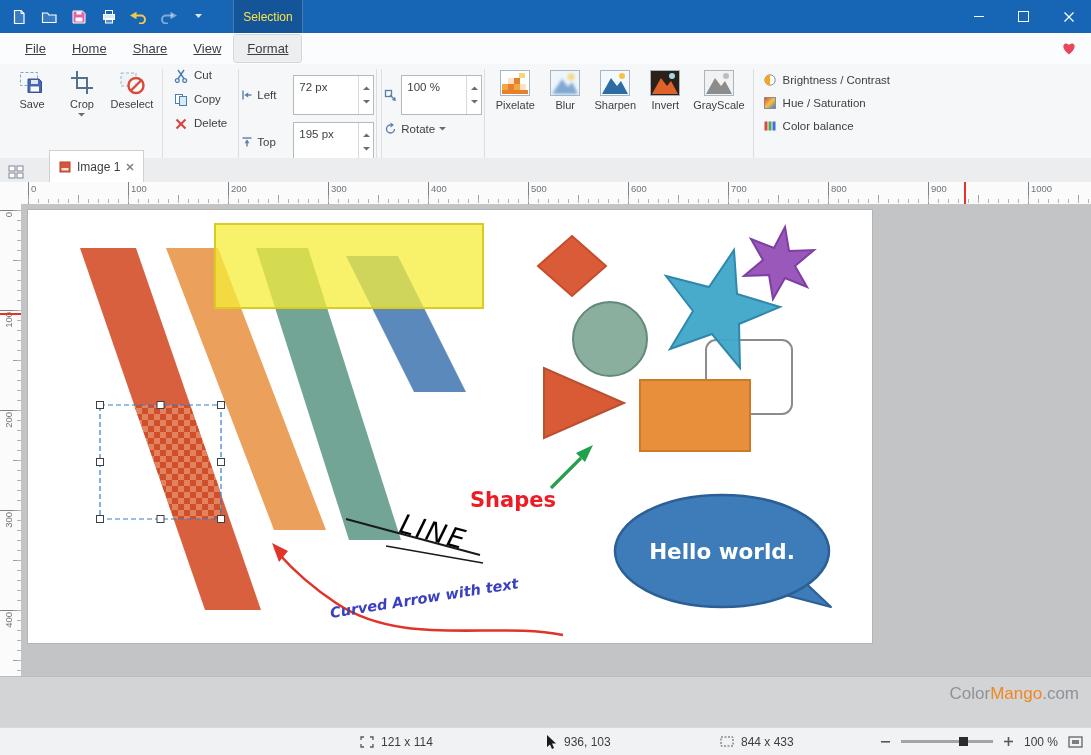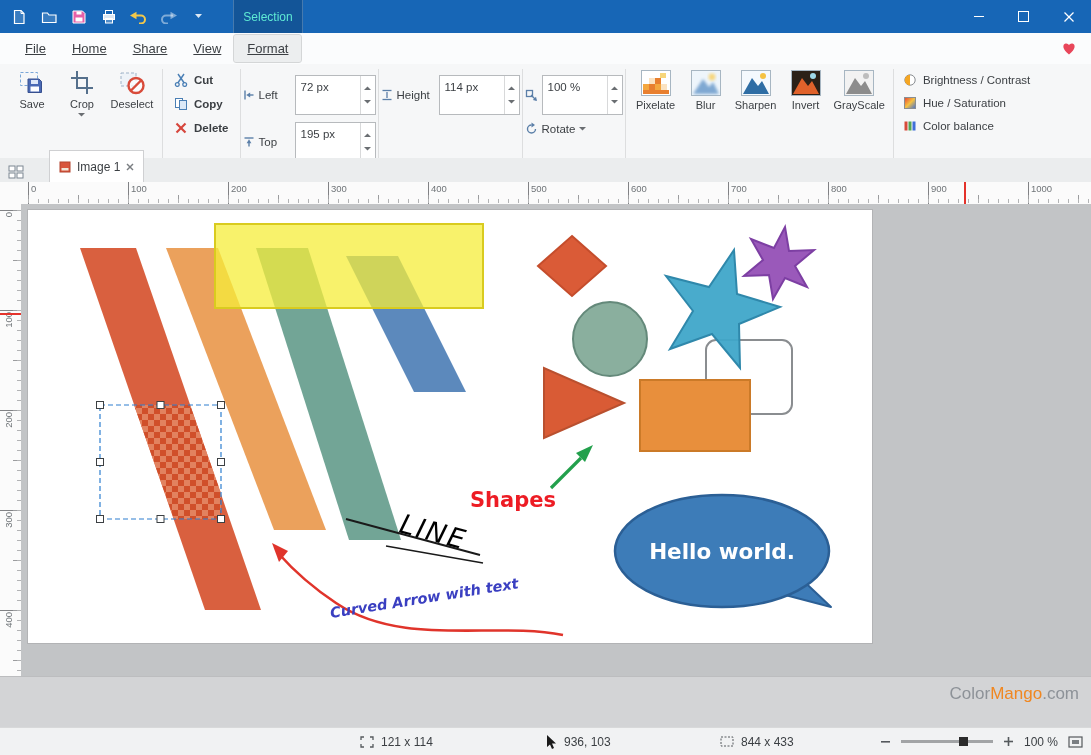--- a/index.html
+++ b/index.html
@@ -1,21 +1,21 @@
 <!DOCTYPE html>
 <html><head>
 <meta charset="utf-8">
 <style>
   html,body{margin:0;padding:0;}
   body{width:1091px;height:755px;position:relative;overflow:hidden;
        font-family:"Liberation Sans",sans-serif;background:#c2c4c6;color:#3b3f43;}
   svg{display:block;}
 
   
-  .titlebar{position:absolute;top:0;left:0;right:0;height:33px;background:#1766b6;color:#5eead4;}
+  .titlebar{position:absolute;top:0;left:0;right:0;height:33px;background:#1766b6;color:#fde047;}
   .qicons{position:absolute;left:10px;top:0;height:33px;display:flex;align-items:center;gap:13px;}
   .qbtn{width:17px;height:17px;display:flex;align-items:center;justify-content:center;}
   .ctx-chip{position:absolute;left:233px;top:0;width:68px;height:33px;background:rgba(0,0,0,.16);
             border-left:1px solid rgba(255,255,255,.22);border-right:1px solid rgba(255,255,255,.22);
             display:flex;align-items:center;justify-content:center;font-size:12px;}
   .win-title{position:absolute;left:320px;right:320px;top:0;height:33px;display:flex;align-items:center;
              justify-content:center;font-size:12.5px;}
   .winbtns{position:absolute;right:0;top:0;height:33px;display:flex;}
   .winbtn{width:45px;height:33px;display:flex;align-items:center;justify-content:center;}
   .min-glyph{width:10px;height:1px;background:#fff;}
@@ -29,21 +29,21 @@
   .heart{margin-left:auto;margin-right:14px;}
 
   
   .ribbon{position:absolute;top:64px;left:0;right:0;height:94px;background:#f6f7f8;
           border-bottom:1px solid #d9dadb;display:flex;align-items:flex-start;padding:3px 2px 14px 4px;}
   .rgroup{display:flex;padding:0 3px;}
   .rgroup.col{flex-direction:column;gap:2px;padding-top:2px;}
   .rdivider{width:1px;background:#dddedf;align-self:stretch;margin:2px 2px 2px 2px;}
   .bigbtn{min-width:44px;padding:3px 3px;display:flex;flex-direction:column;align-items:center;gap:3px;
           font-size:11px;white-space:nowrap;border-radius:3px;}
-  .smallbtn{display:flex;align-items:center;gap:6px;font-size:11.5px;height:22px;padding:0 6px;border-radius:3px;font-weight:bold;}
+  .smallbtn{display:flex;align-items:flex-start;gap:6px;font-size:11.5px;height:22px;padding:0 6px;border-radius:3px;}
   .fieldcol{display:flex;flex-direction:column;gap:7px;padding-top:8px;}
   .fieldrow{display:flex;align-items:center;gap:4px;font-size:11.5px;}
   .flabel{width:32px;}
   .flabel.w{width:38px;}
   .spinbox{position:relative;width:58px;height:22px;background:#fff;border:1px solid #b7babd;
            display:flex;align-items:center;padding:0 16px 16px 5px;font-size:11.5px;}
   .spin{position:absolute;right:0;top:0;bottom:0;width:14px;border-left:1px solid #d8d9da;
         display:flex;flex-direction:column;align-items:center;justify-content:space-evenly;}
   .adjrow{display:flex;align-items:center;gap:6px;font-size:11.5px;height:21px;padding:0 4px;}
   .effects-label{position:absolute;left:565px;width:440px;bottom:1px;text-align:center;
@@ -277,39 +277,20 @@
               <polygon points="0,0 7,0 3.5,3.5" fill="#6a6e72"></polygon>
             </svg>
         </span>
       </div>
     </div>
   </div>
 
   <div class="rdivider"></div>
 
   <div class="fieldcol">
-    <div class="fieldrow">
-      <svg width="12" height="12">
-          <line x1="1.5" y1="1.5" x2="10.5" y2="1.5" stroke="#5b7fa8" stroke-width="1.3"></line>
-          <line x1="1.5" y1="10.5" x2="10.5" y2="10.5" stroke="#5b7fa8" stroke-width="1.3"></line>
-          <line x1="6" y1="3" x2="6" y2="9" stroke="#5b7fa8" stroke-width="1.3"></line>
-        </svg>
-      <span class="flabel w">Height</span>
-      <div class="spinbox">
-        <span>114 px</span>
-        <span class="spin">
-          <svg width="7" height="4">
-              <polygon points="0,4 7,4 3.5,0.5" fill="#6a6e72"></polygon>
-            </svg>
-          <svg width="7" height="4">
-              <polygon points="0,0 7,0 3.5,3.5" fill="#6a6e72"></polygon>
-            </svg>
-        </span>
-      </div>
-    </div>
   </div>
 
   <div class="rdivider"></div>
 
   <div class="fieldcol">
     <div class="fieldrow">
       <svg width="13" height="13">
           <rect x="1.5" y="1.5" width="6" height="6" fill="none" stroke="#5b7fa8" stroke-width="1.3"></rect>
           <line x1="6" y1="6" x2="11" y2="11" stroke="#5b7fa8" stroke-width="1.3"></line>
           <polygon points="12,12 7.8,11 11,7.8" fill="#5b7fa8"></polygon>

